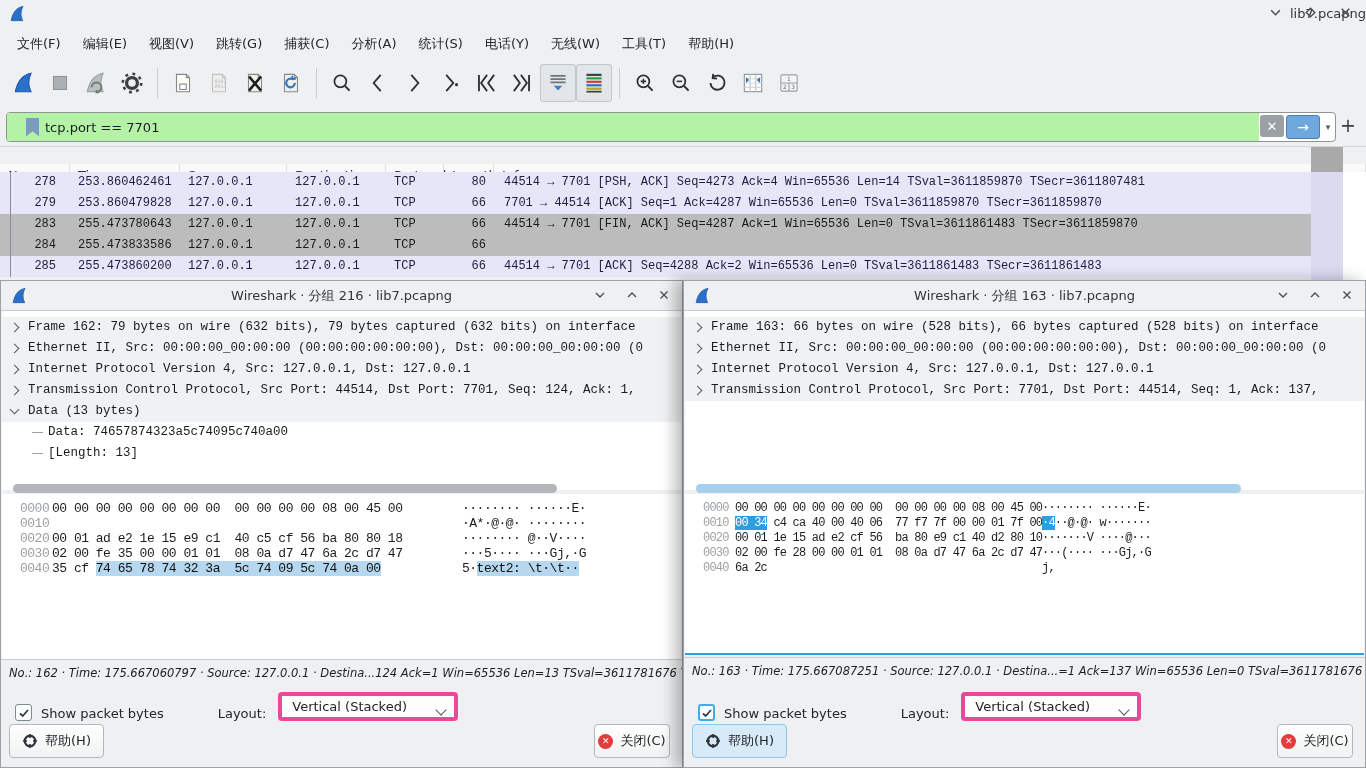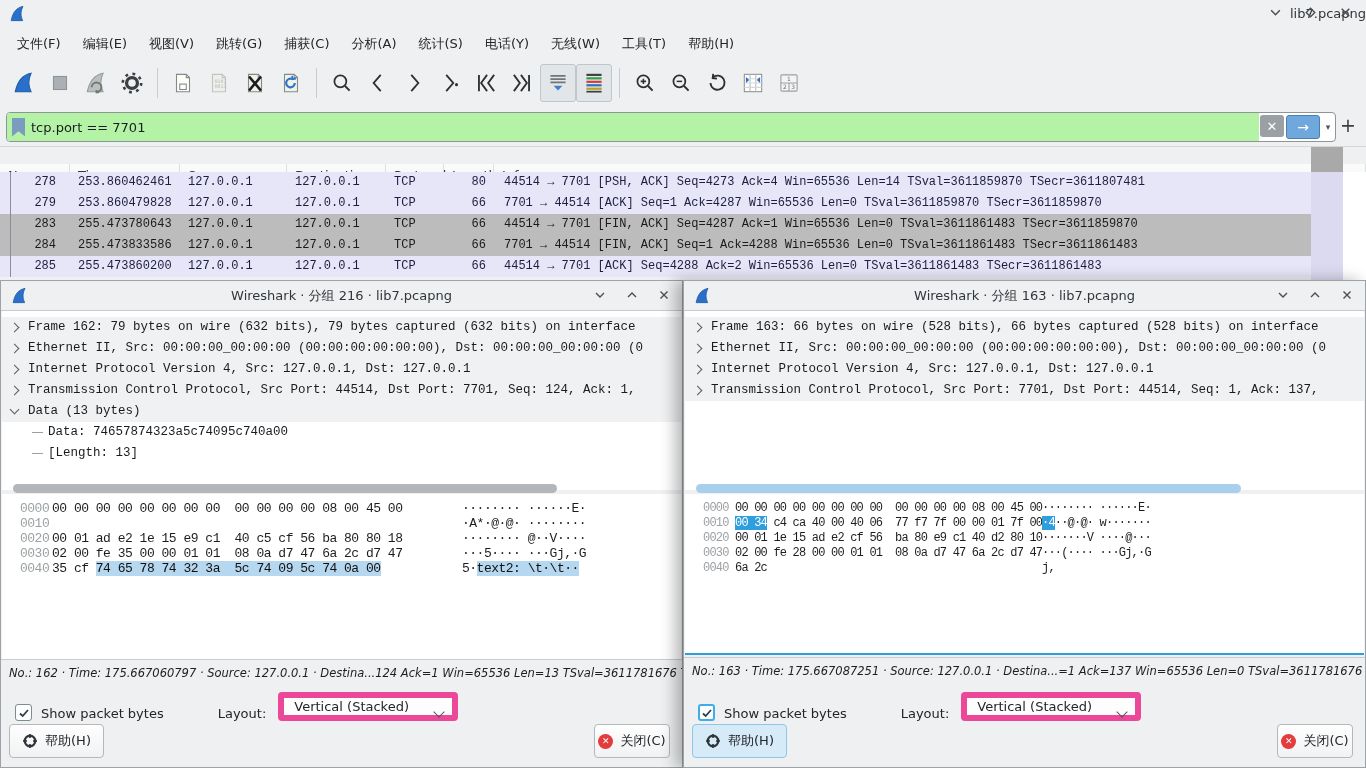--- a/index.html
+++ b/index.html
@@ -19,21 +19,21 @@
   
   #toolbar{position:absolute;top:60px;left:0;width:1366px;height:46px;display:flex;align-items:center;padding-left:6px}
   .tbtn{width:36px;height:38px;display:flex;align-items:center;justify-content:center;border-radius:3px}
   .tbtn.toggled{background:#e2e6e9;border:1px solid #bfc7cd;width:34px;height:36px}
   .tsep{width:1px;height:30px;background:#c9cdd0;margin:0 7px}
   .tbtn svg{display:block}
 
   
   #filterbar{position:absolute;top:108px;left:0;width:1366px;height:38px;border-bottom:1px solid #d4d7d9}
   #filter-wrap{position:absolute;left:6px;top:4px;width:1328px;height:28px;border:1px solid #8f9496;border-radius:4px;background:#fff;display:flex;overflow:hidden}
-  #filter-field{flex:1;background:#b4f3a6;display:flex;align-items:center;gap:4px;padding-left:3px}
+  #filter-field{flex:1;background:#b4f3a6;display:flex;align-items:center;gap:4px;padding-left:17px}
   #filter-input{border:none;outline:none;background:transparent;font-size:13px;color:#1a1d1f;flex:1;height:100%;font-family:"DejaVu Sans","Liberation Sans",sans-serif}
   .bookmark{width:13px;height:19px;background:#7c9cbf;clip-path:polygon(0 0,100% 0,100% 100%,50% 72%,0 100%);margin-left:2px}
   #filter-clear{width:24px;height:22px;margin:2px 1px;background:#9aa0a3;border-radius:3px;display:flex;align-items:center;justify-content:center;color:#fff;font-size:13px}
   #filter-apply{width:32px;height:22px;margin:2px 1px;background:#6fa8dc;border:1px solid #4c7fae;border-radius:3px;display:flex;align-items:center;justify-content:center;color:#fff;font-size:14px}
   #filter-caret{width:14px;display:flex;align-items:center;justify-content:center;color:#555;font-size:9px}
   #filter-add{position:absolute;right:10px;top:6px;font-size:19px;color:#3a3f44}
 
   
   #plist-header{position:absolute;top:164px;left:0;width:1366px;height:26px;background:linear-gradient(#fbfbfb,#f2f3f3);border-bottom:1px solid #cfd2d4;display:flex;font-size:13px;color:#33383c}
   .hcell{border-right:1px solid #dddfe1;padding:4px 0 0 8px;box-sizing:border-box;height:26px}
@@ -84,21 +84,21 @@
   .dstatus{position:absolute;left:0;right:0;height:26px;border-top:1px solid #c8cccf;background:#eff0f1;
            font-size:11.5px;font-style:italic;color:#1c1e1f;line-height:26px;padding-left:8px;white-space:nowrap;overflow:hidden}
   #dlg0 .dstatus{top:378px}
   #dlg1 .dstatus{top:376px}
   .dcontrols{position:absolute;top:404px;left:0;right:0;height:36px;display:flex;align-items:flex-end;font-size:13px}
   .cb{width:17px;height:17px;border-radius:3px;background:#fff;margin:0 9px 0 14px;display:flex;align-items:center;justify-content:center;box-sizing:border-box}
   #dlg0 .cb{border:1px solid #7f8c8d}
   #dlg1 .cb{border:2px solid #3daee9}
   .cb svg{display:block}
   .layout-label{margin-left:54px}
-  .dselect{margin-left:12px;width:180px;height:29px;background:#fdfdfd;border:6px solid #ec4899;border-radius:4px;display:flex;align-items:center;padding-left:10px;box-sizing:border-box;position:relative}
+  .dselect{margin-left:12px;width:180px;height:29px;background:#fdfdfd;border:4px solid #ec4899;border-radius:4px;display:flex;align-items:center;padding-left:10px;box-sizing:border-box;position:relative}
   .dselect .selcaret{position:absolute;right:9px;top:10px;width:7px;height:7px;border-right:1.4px solid #565c61;border-bottom:1.4px solid #565c61;transform:rotate(45deg);}
   .dbuttons{position:absolute;top:443px;left:0;right:0;height:36px}
   .dbtn{position:absolute;height:34px;border:1px solid #b4b8ba;border-radius:4px;background:linear-gradient(#fefefe,#f1f2f3);
         display:flex;align-items:center;justify-content:center;gap:7px;font-size:13px;color:#232629;box-sizing:border-box}
   .btn-help{left:8px;width:95px}
   .btn-close{right:12px;width:76px}
   #dlg1 .btn-help{background:#d6eaf8;border-color:#8fc6ec}
   .closeball{width:15px;height:15px;border-radius:50%;background:#e23c3c;color:#fff;font-size:9px;line-height:15px;text-align:center;font-weight:bold}
 </style>
 </head>
@@ -340,21 +340,20 @@
       <span class="pcell c-len">66</span>
       <span class="pcell c-info">44514 → 7701 [FIN, ACK] Seq=4287 Ack=1 Win=65536 Len=0 TSval=3611861483 TSecr=3611859870</span>
     </div>
     <div class="prow sel">
       <span class="pcell c-no">284</span>
       <span class="pcell c-time">255.473833586</span>
       <span class="pcell c-src">127.0.0.1</span>
       <span class="pcell c-dst">127.0.0.1</span>
       <span class="pcell c-proto">TCP</span>
       <span class="pcell c-len">66</span>
-      <span class="pcell c-info">7701 → 44514 [FIN, ACK] Seq=1 Ack=4288 Win=65536 Len=0 TSval=3611861483 TSecr=3611861483</span>
     </div>
     <div class="prow">
       <span class="pcell c-no">285</span>
       <span class="pcell c-time">255.473860200</span>
       <span class="pcell c-src">127.0.0.1</span>
       <span class="pcell c-dst">127.0.0.1</span>
       <span class="pcell c-proto">TCP</span>
       <span class="pcell c-len">66</span>
       <span class="pcell c-info">44514 → 7701 [ACK] Seq=4288 Ack=2 Win=65536 Len=0 TSval=3611861483 TSecr=3611861483</span>
     </div>

